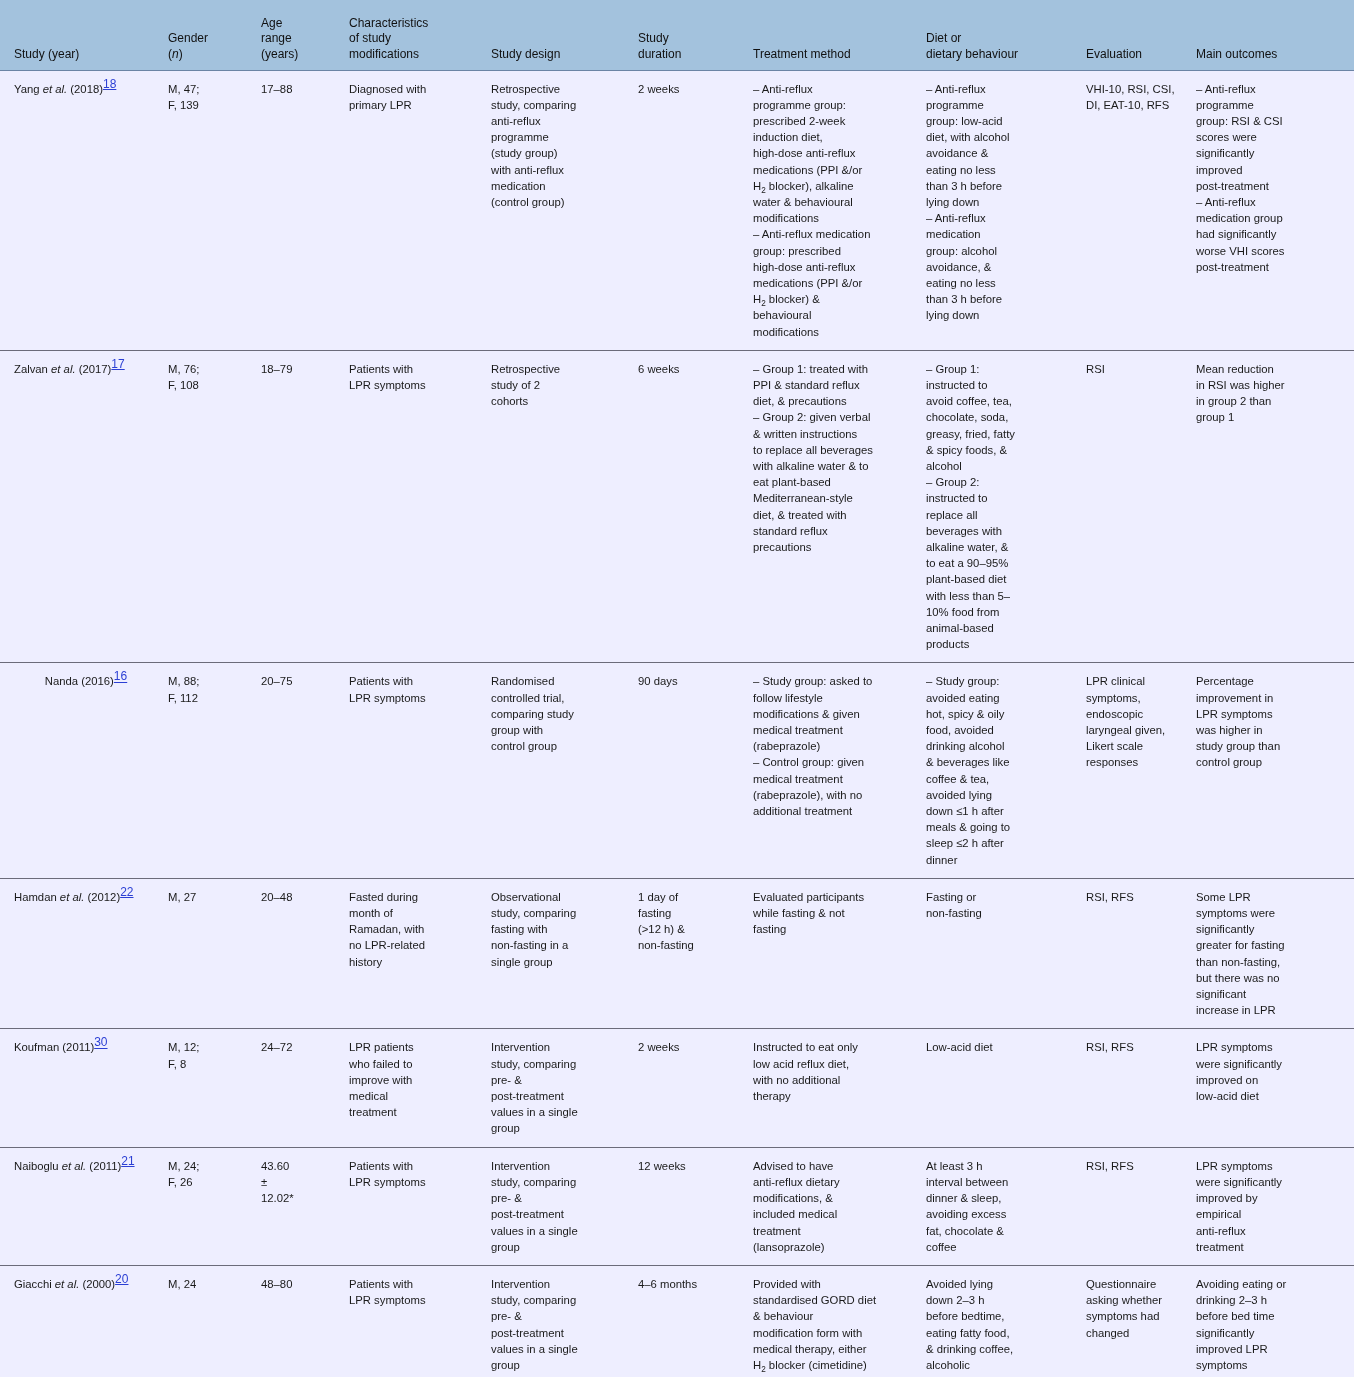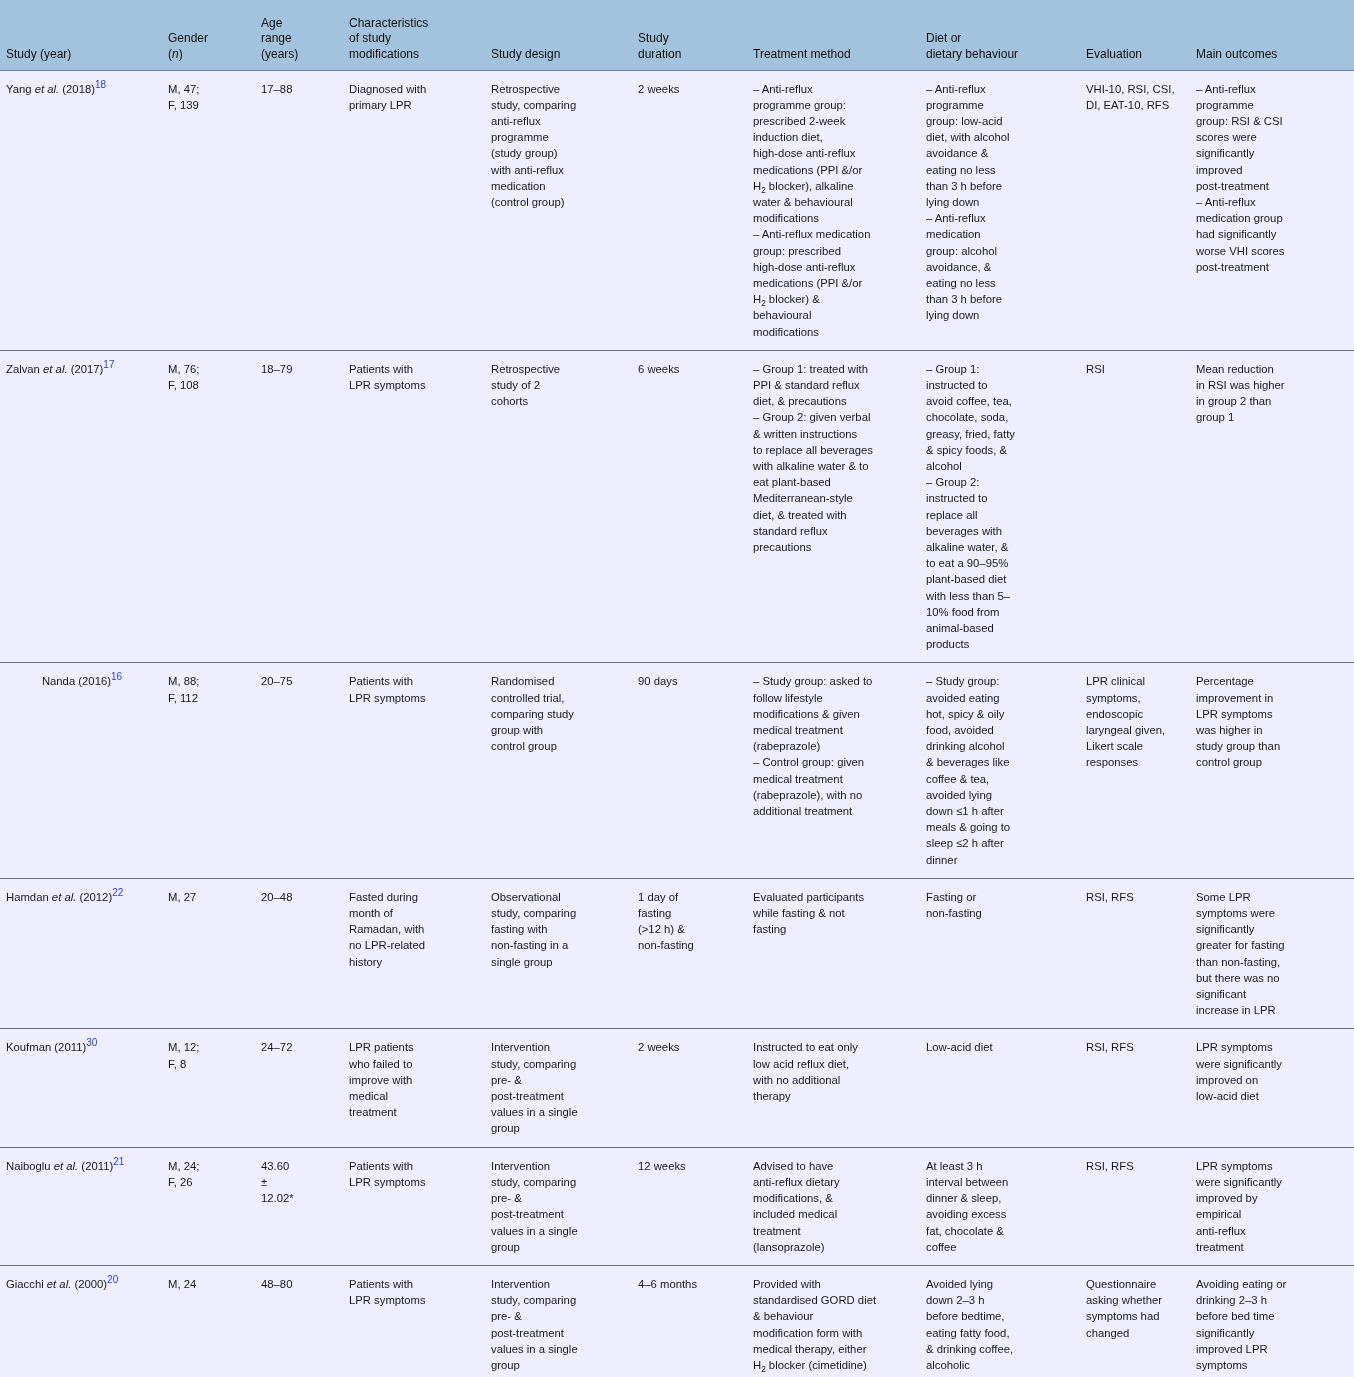--- a/index.html
+++ b/index.html
@@ -77,26 +77,27 @@
   col.c2 { width: 88px;  }
   col.c3 { width: 142px; }
   col.c4 { width: 147px; }
   col.c5 { width: 115px; }
   col.c6 { width: 173px; }
   col.c7 { width: 160px; }
   col.c8 { width: 110px; }
   col.c9 { width: 158px; }
 
   
-  td.first, th.first { padding-left: 6px; margin-top: 48px; }
+  td.first, th.first { padding-left: 14px; margin-top: 48px; }
 
   sup {
-    font-size: 10px;
+    font-size: 12px;
     vertical-align: super;
     line-height: 0;
+    text-decoration: underline;
   }
   sup.ref { color: #2b3fd4; }
   sub {
     font-size: 8.2px;
     vertical-align: sub;
     line-height: 0;
   }
   .ital { font-style: italic; text-align: right; }
 </style>
 </head>

